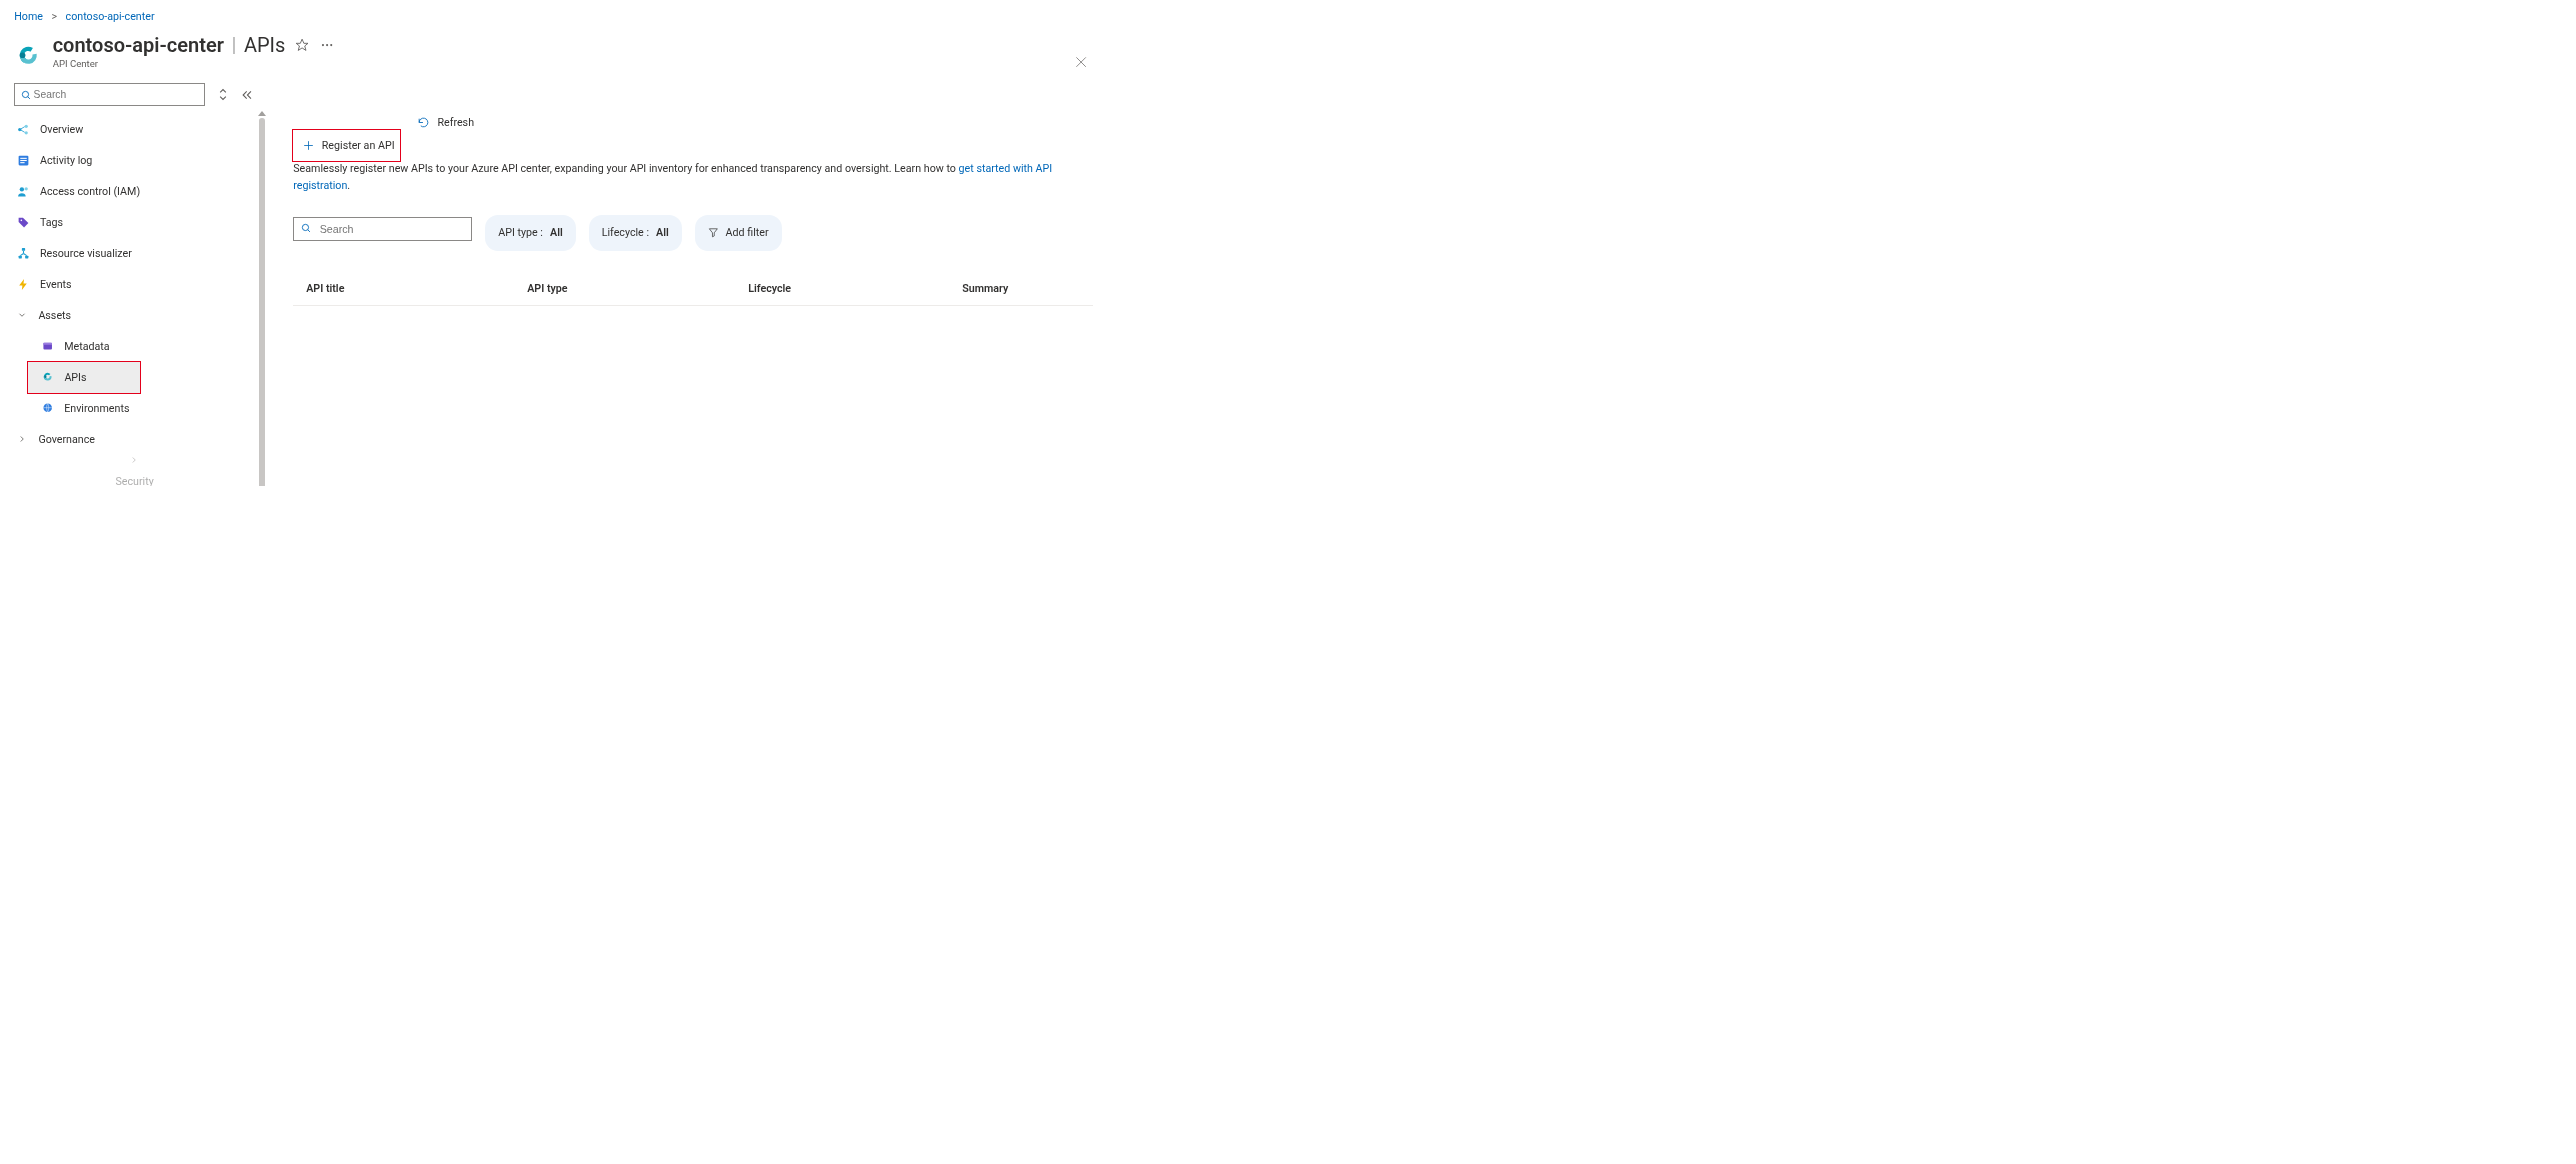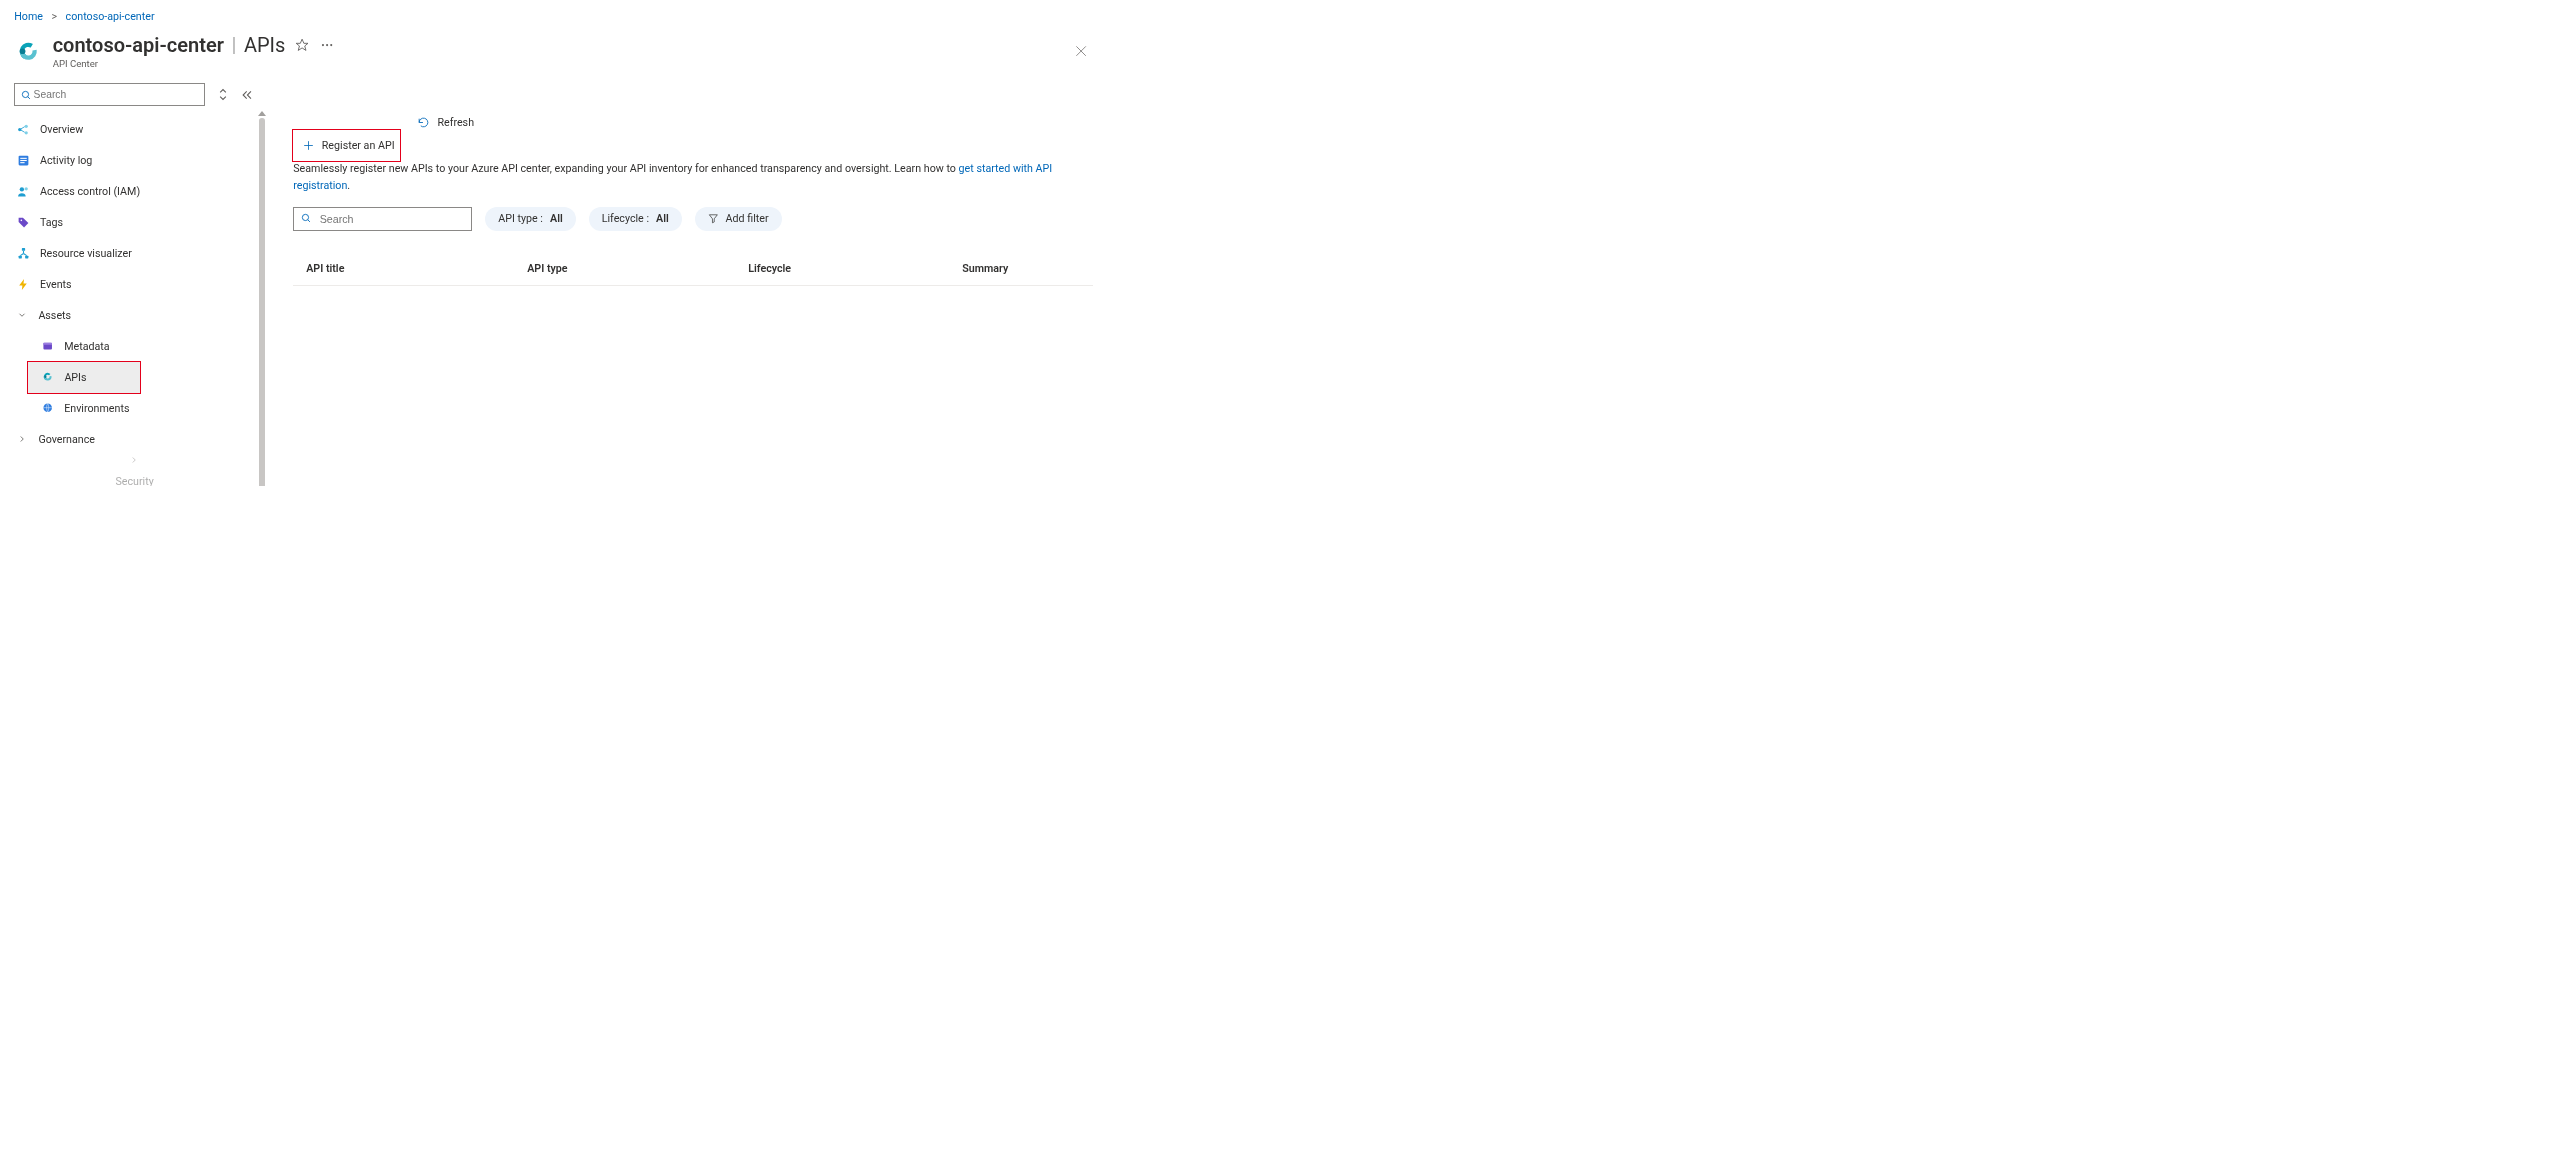--- a/index.html
+++ b/index.html
@@ -25,21 +25,21 @@
     gap: 8.5px;
     font-size: 10.7px;
     padding: 2.8px 0 7.1px 0;
   }
   .breadcrumb a { color: #0067b8; }
   .breadcrumb .sep { color: #605e5c; }
 
   
   .page-header {
     display: flex;
-    align-items: center;
+    align-items: flex-end;
     gap: 10px;
     padding-top: 2.8px;
     padding-bottom: 4.3px;
   }
   .page-header .res-icon {
     width: 28.5px; height: 28.5px;
     flex: 0 0 28.5px;
     margin-top: 1.4px;
   }
   .title-block { flex: 0 0 auto; }
@@ -220,27 +220,28 @@
     padding: 0 7.1px;
     width: 179px;
   }
   .main-search input {
     border: none; outline: none; font-size: 10.7px; flex:1; background:transparent;
     color:#605e5c;
   }
   .pill {
     background: #eef4fb;
     border-radius: 13px;
-    height: 24px;
+    height: 36px;
     padding: 0 13px;
     display: flex;
     align-items: center;
     gap: 7.1px;
     font-size: 10.7px;
     cursor: pointer;
+    margin-top: 8px;
   }
   .pill .bold { font-weight: 600; }
   .pill .filter-ico { color: #323130; }
 
   .table {
     margin-top: 21.4px;
   }
   .thead {
     display: grid;
     grid-template-columns: 221px 221px 214px 1fr;

